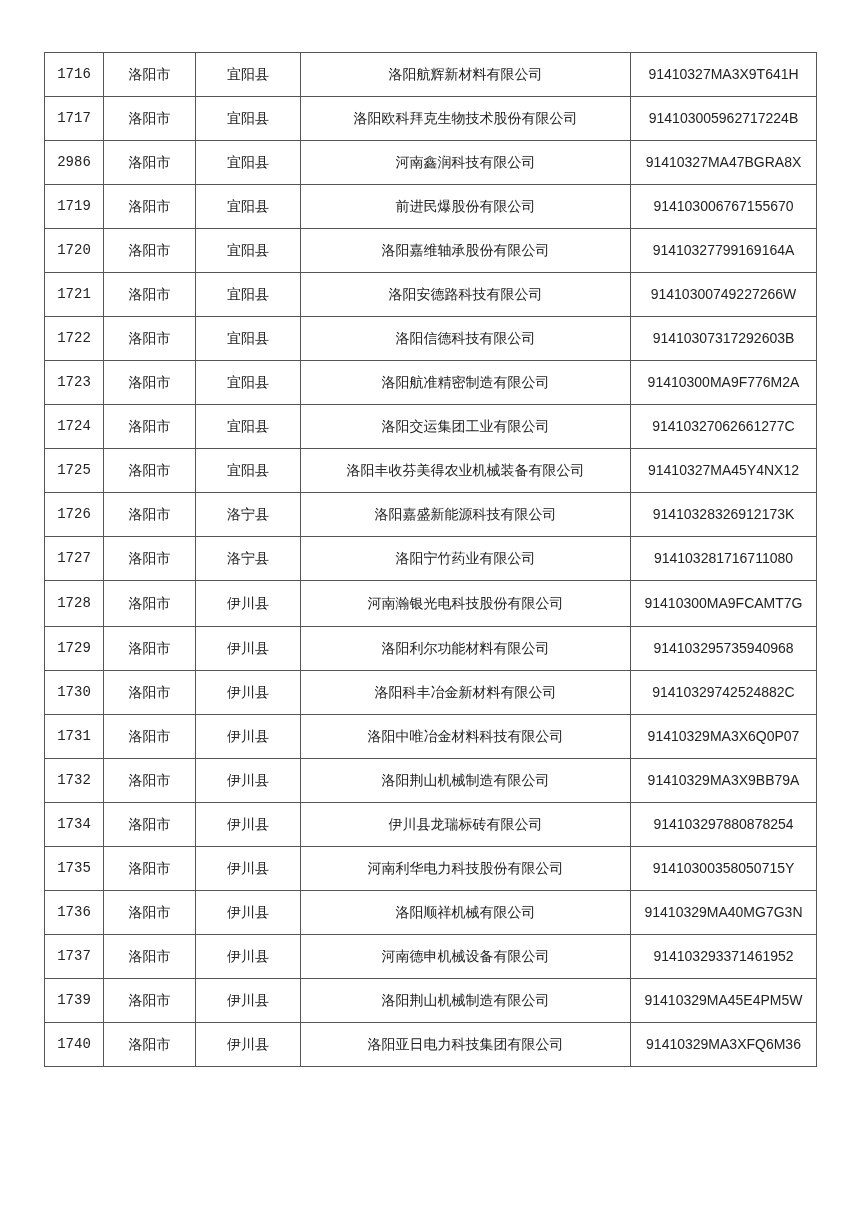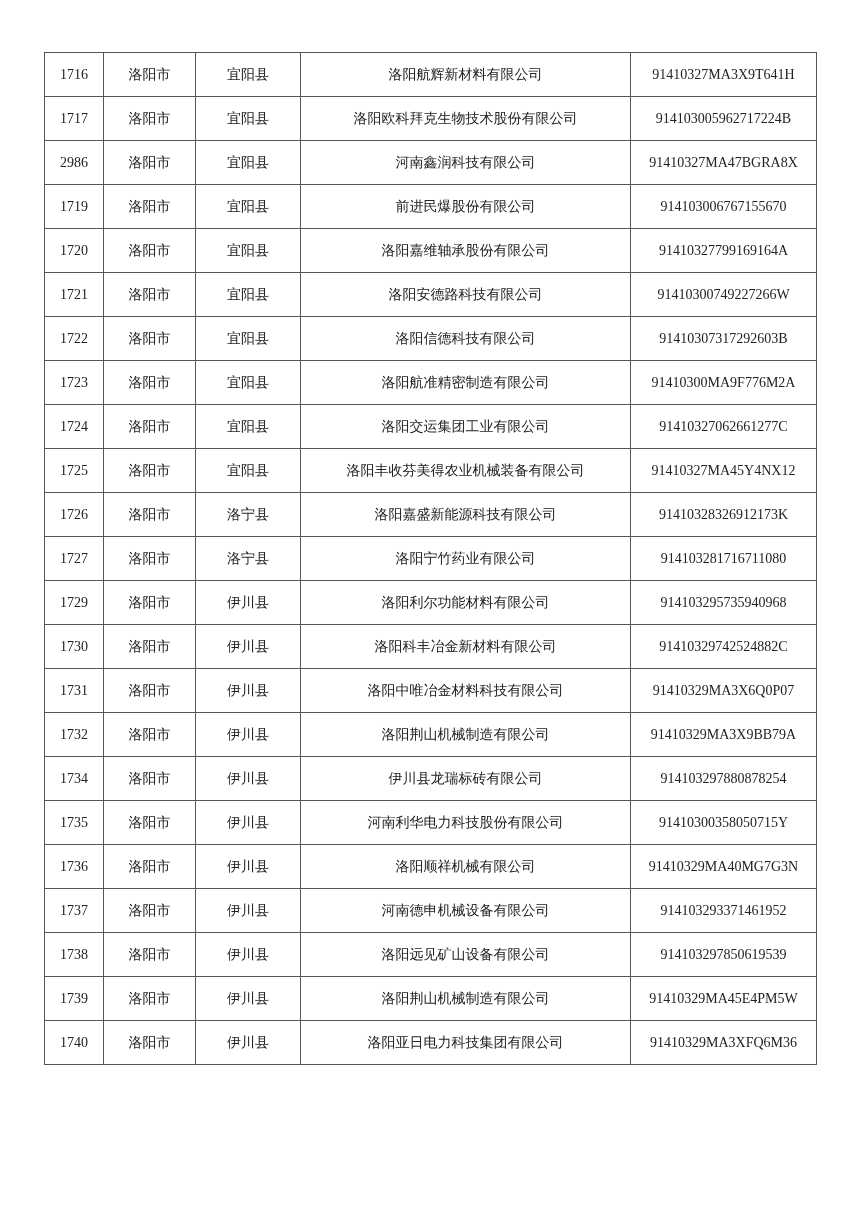--- a/index.html
+++ b/index.html
@@ -4,22 +4,22 @@
 <style>
   html, body { margin: 0; padding: 0; background: #ffffff; }
   body { width: 860px; height: 1217px; position: relative; overflow: hidden;
          font-family: "DejaVu Serif", "Liberation Serif", serif; color: #222; }
   .page { position: absolute; left: 0; top: 0; width: 860px; height: 1217px; background: #fff; }
   table.list { position: absolute; left: 44px; top: 52px; width: 772px;
                border-collapse: collapse; table-layout: fixed; }
   table.list td { border: 1px solid #555; text-align: center; vertical-align: middle;
                   height: 43px; padding: 0 2px; font-size: 14px; line-height: 19px; }
   table.list tr.tall td { height: 45px; }
-  td.c-no { font-family: Liberation Serif, serif; font-size: 15px; margin-top: 16px; }
-  td.c-code { font-family: Liberation Serif, serif; font-size: 15px; word-break: break-all; }
+  td.c-no { font-family: Liberation Mono, monospace; font-size: 15px; margin-top: 16px; }
+  td.c-code { font-family: Liberation Sans, sans-serif; font-size: 15px; word-break: break-all; }
   td.c-city, td.c-county, td.c-name { font-family: "DejaVu Sans", sans-serif; font-size: 14px; }
   col.w1 { width: 59px; } col.w2 { width: 92px; } col.w3 { width: 105px; }
   col.w4 { width: 330px; } col.w5 { width: 186px; }
 </style>
 </head>
 <body>
 
 <div class="page">
   <table class="list">
     <colgroup>
@@ -107,20 +107,27 @@
     <td class="c-name">洛阳嘉盛新能源科技有限公司</td>
     <td class="c-code">91410328326912173K</td>
   </tr>
         <tr>
     <td class="c-no">1727</td>
     <td class="c-city">洛阳市</td>
     <td class="c-county">洛宁县</td>
     <td class="c-name">洛阳宁竹药业有限公司</td>
     <td class="c-code">914103281716711080</td>
   </tr>
+        <tr class="tall">
+    <td class="c-no">1728</td>
+    <td class="c-city">洛阳市</td>
+    <td class="c-county">伊川县</td>
+    <td class="c-name">河南瀚银光电科技股份有限公司</td>
+    <td class="c-code">91410300MA9FCAMT7G</td>
+  </tr>
         <tr>
     <td class="c-no">1729</td>
     <td class="c-city">洛阳市</td>
     <td class="c-county">伊川县</td>
     <td class="c-name">洛阳利尔功能材料有限公司</td>
     <td class="c-code">914103295735940968</td>
   </tr>
         <tr>
     <td class="c-no">1730</td>
     <td class="c-city">洛阳市</td>
@@ -164,27 +171,20 @@
     <td class="c-code">91410329MA40MG7G3N</td>
   </tr>
         <tr>
     <td class="c-no">1737</td>
     <td class="c-city">洛阳市</td>
     <td class="c-county">伊川县</td>
     <td class="c-name">河南德申机械设备有限公司</td>
     <td class="c-code">914103293371461952</td>
   </tr>
         <tr>
-    <td class="c-no">1738</td>
-    <td class="c-city">洛阳市</td>
-    <td class="c-county">伊川县</td>
-    <td class="c-name">洛阳远见矿山设备有限公司</td>
-    <td class="c-code">914103297850619539</td>
-  </tr>
-        <tr>
     <td class="c-no">1739</td>
     <td class="c-city">洛阳市</td>
     <td class="c-county">伊川县</td>
     <td class="c-name">洛阳荆山机械制造有限公司</td>
     <td class="c-code">91410329MA45E4PM5W</td>
   </tr>
         <tr>
     <td class="c-no">1740</td>
     <td class="c-city">洛阳市</td>
     <td class="c-county">伊川县</td>

